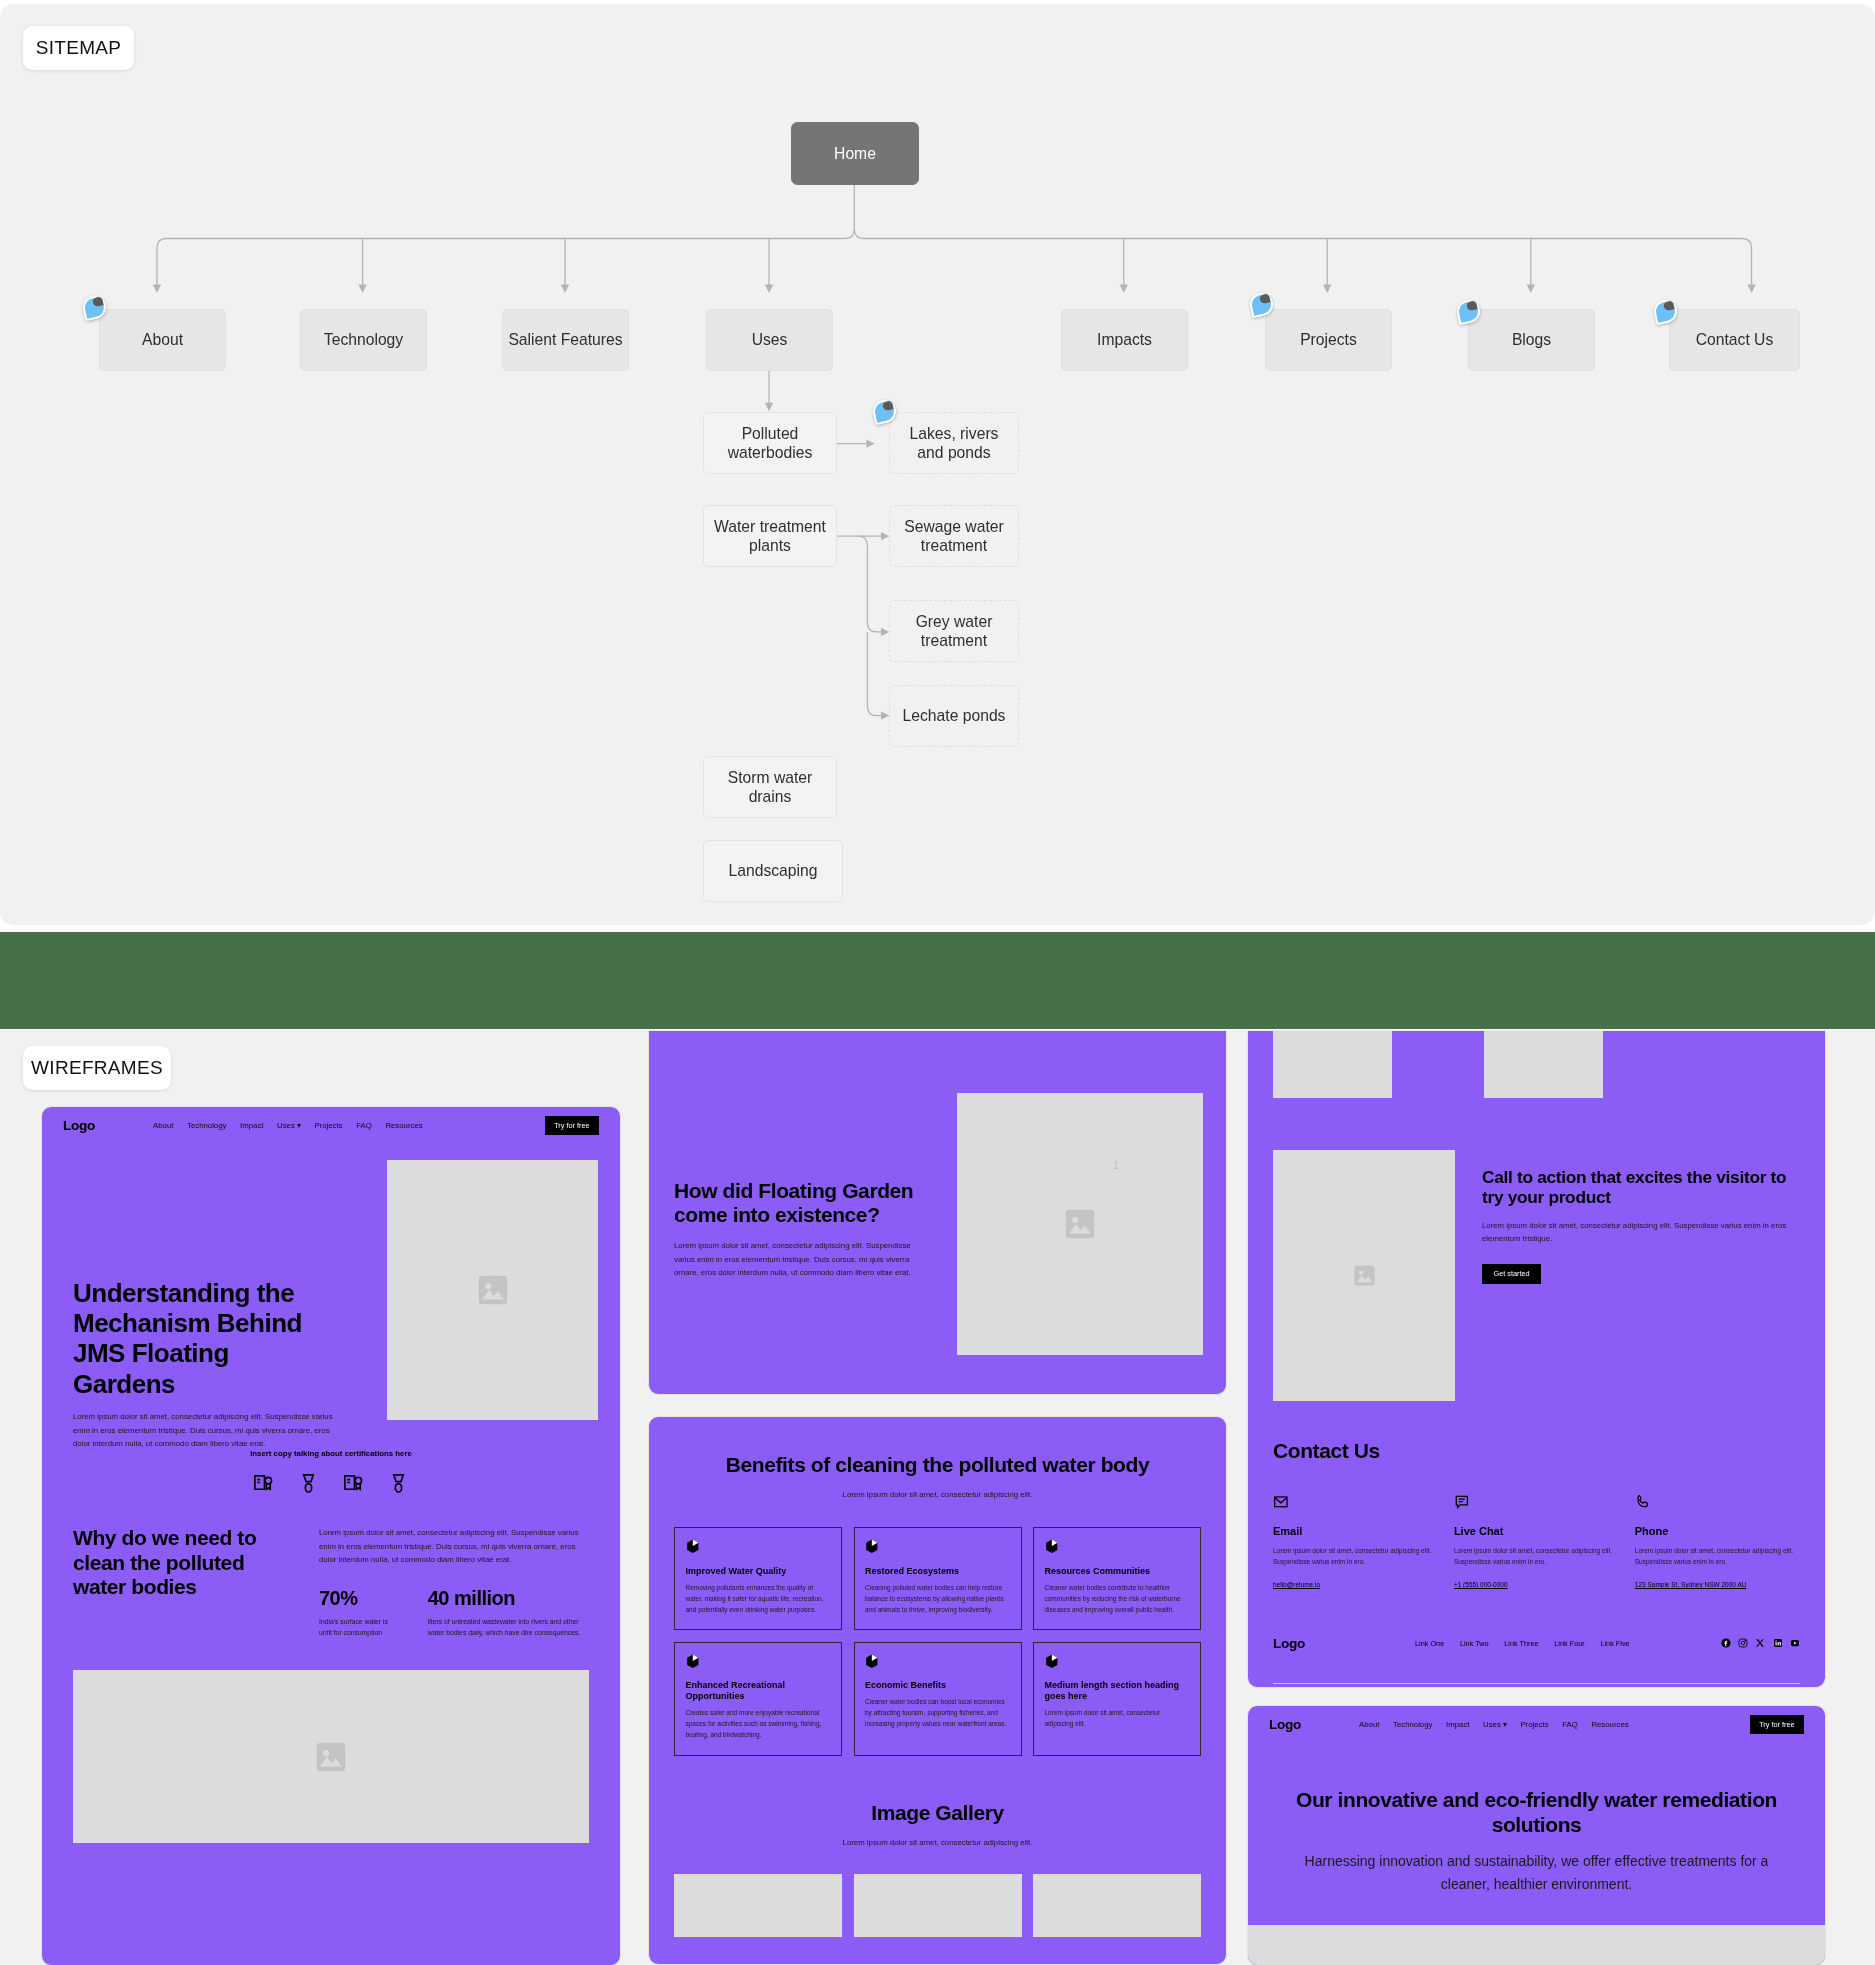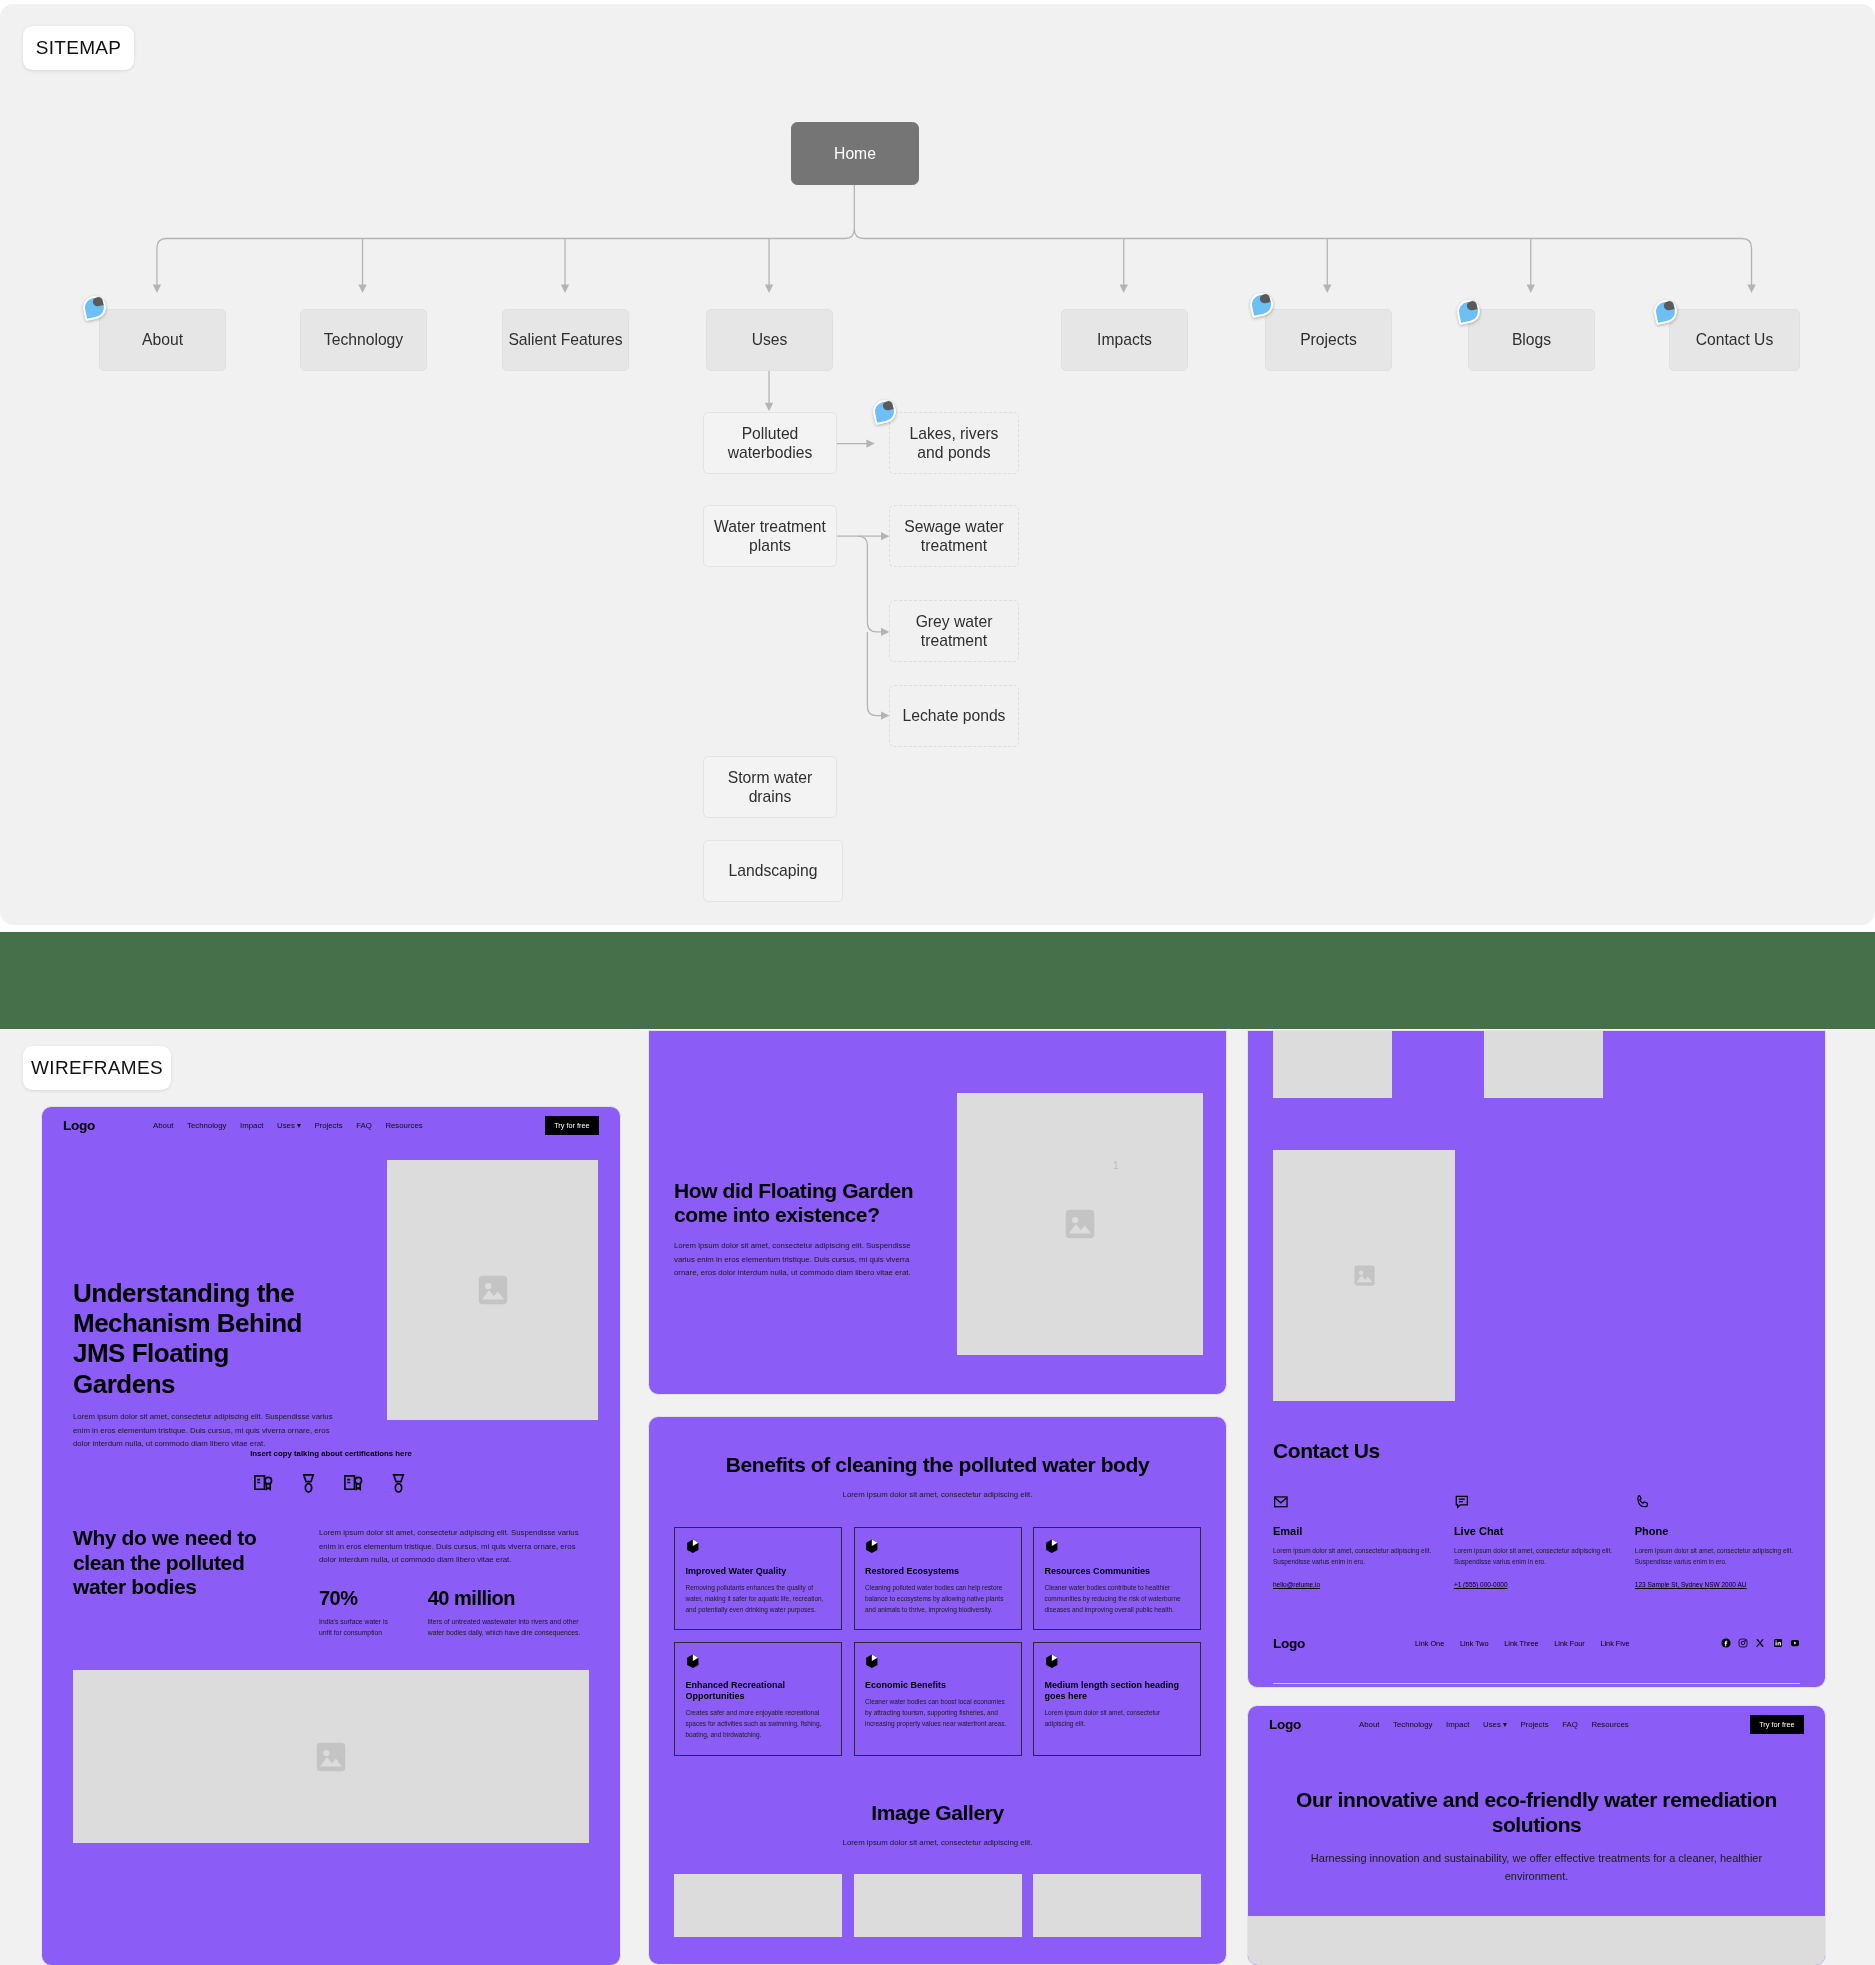--- a/index.html
+++ b/index.html
@@ -174,21 +174,21 @@
   .footer { padding: 47px 25px 0 25px; }
   .footer-top { display:flex; align-items:center; }
   .footer-links { display:flex; gap: 15.7px; margin-left: 110px; }
   .footer-links span { font-size: 7.3px; color: #000; }
   .social { margin-left: auto; display:flex; gap: 7.3px; align-items:center; }
   .social svg { width: 10px; height: 10px; }
   .footer-rule { height:0.5px; background:#c9c9c9; margin-top: 32px; }
 
   
   .rpb-hero { text-align:center; padding: 45px 47px 0 47px; }
-  .rpb-hero p { font-size: 11px; line-height: 1.6; color:#1a1a1a; margin-top: 13.6px; }
+  .rpb-hero p { font-size: 14px; line-height: 1.6; color:#1a1a1a; margin-top: 13.6px; }
 </style>
 </head>
 <body>
 
 <div class="sitemap-canvas">
 
   <svg class="connectors" viewBox="0 0 3584 1760">
     <g fill="none" stroke="#b4b4b4" stroke-width="2.5">
 
       <path d="M1633 345 L1633 430 Q1633 448 1615 448 L318 448 Q300 448 300 466 L300 546"></path>
@@ -436,20 +436,25 @@
   </div>
 
   <div class="cta-row">
     <div class="img-ph">
       <svg class="img-glyph sm" viewBox="0 0 24 24" fill="#c4c4c4">
           <rect x="3" y="3" width="18" height="18" rx="2.5"></rect>
           <circle cx="9" cy="9.5" r="2" fill="#dcdcdc"></circle>
           <path d="M5 18l4.5-6 3 4 2.5-3 4 5z" fill="#dcdcdc"></path>
         </svg>
     </div>
+    <div class="cta-copy">
+      <h3 class="wf-h3">Call to action that excites the visitor to try your product</h3>
+      <p class="wf-p" style="margin-top:10.5px;">Lorem ipsum dolor sit amet, consectetur adipiscing elit. Suspendisse varius enim in eros elementum tristique.</p>
+      <div class="get-started">Get started</div>
+    </div>
   </div>
 
   <div class="contact-wrap">
     <h2 class="wf-h2">Contact Us</h2>
     <div class="contact-cols">
       <div class="contact-col">
         <svg viewBox="0 0 24 24" fill="none" stroke="#000" stroke-width="1.9">
             <rect x="2.5" y="4.5" width="19" height="15"></rect>
             <path d="M2.5 5.5L12 13.5 21.5 5.5"></path>
           </svg>

